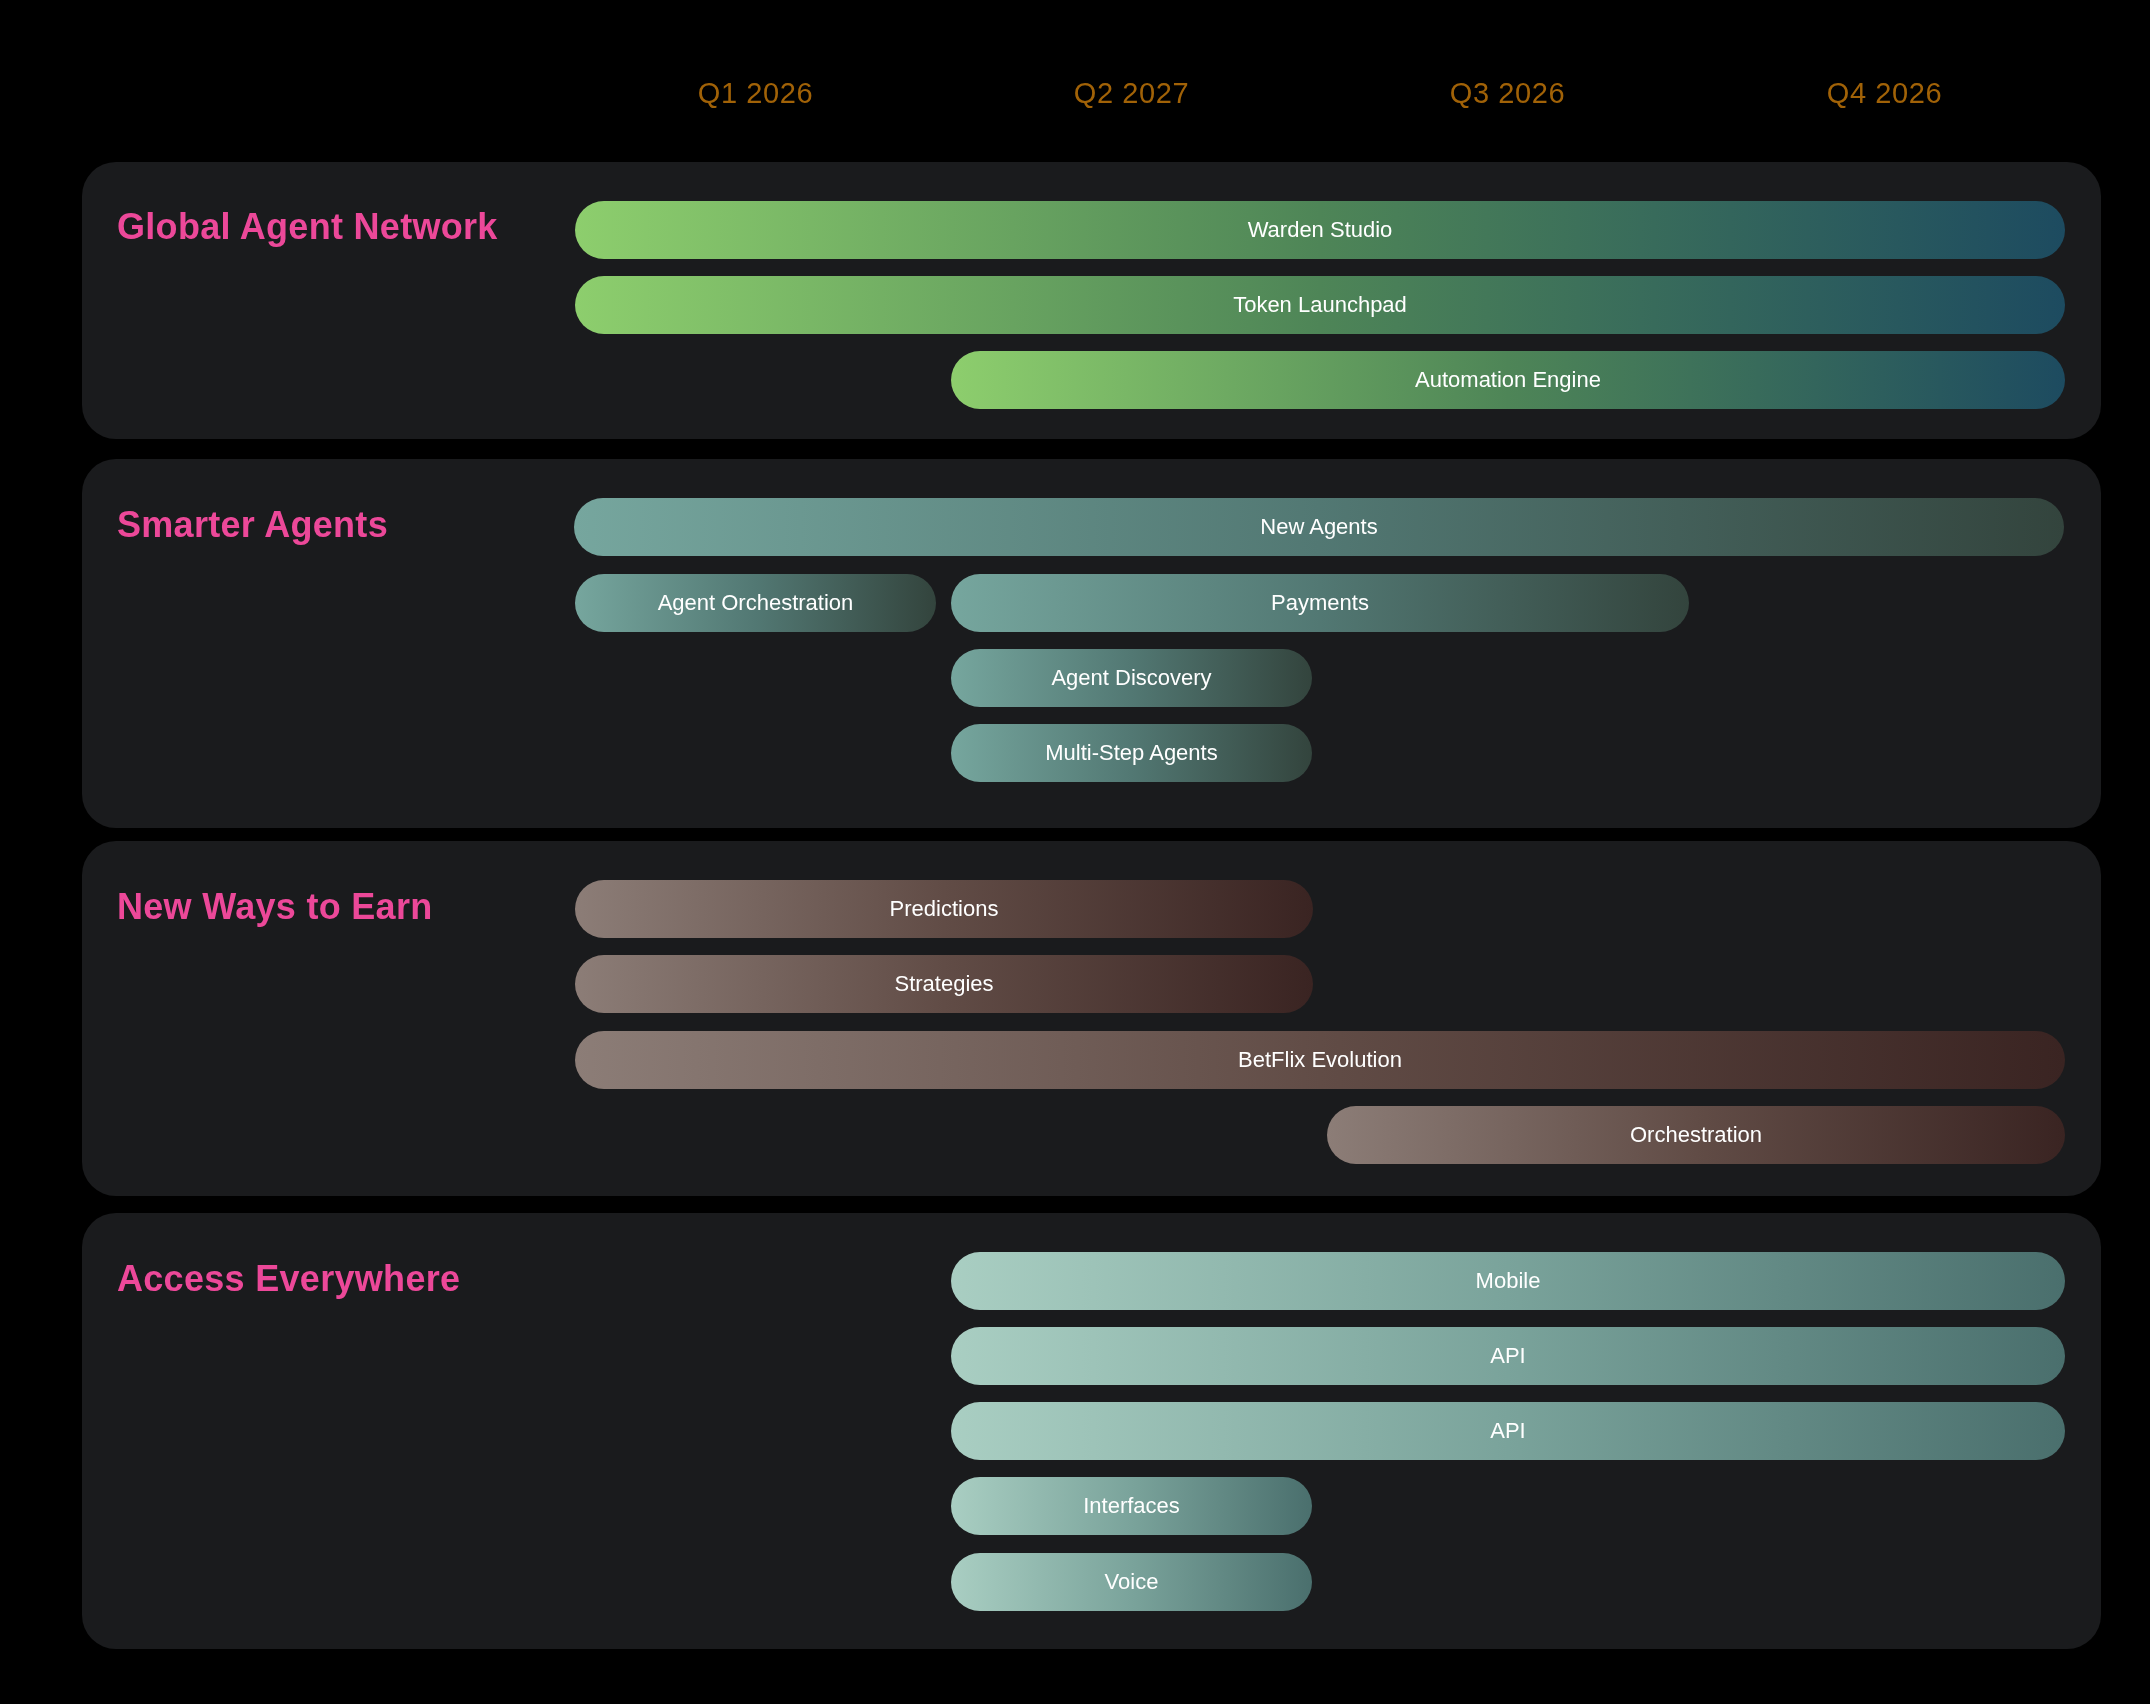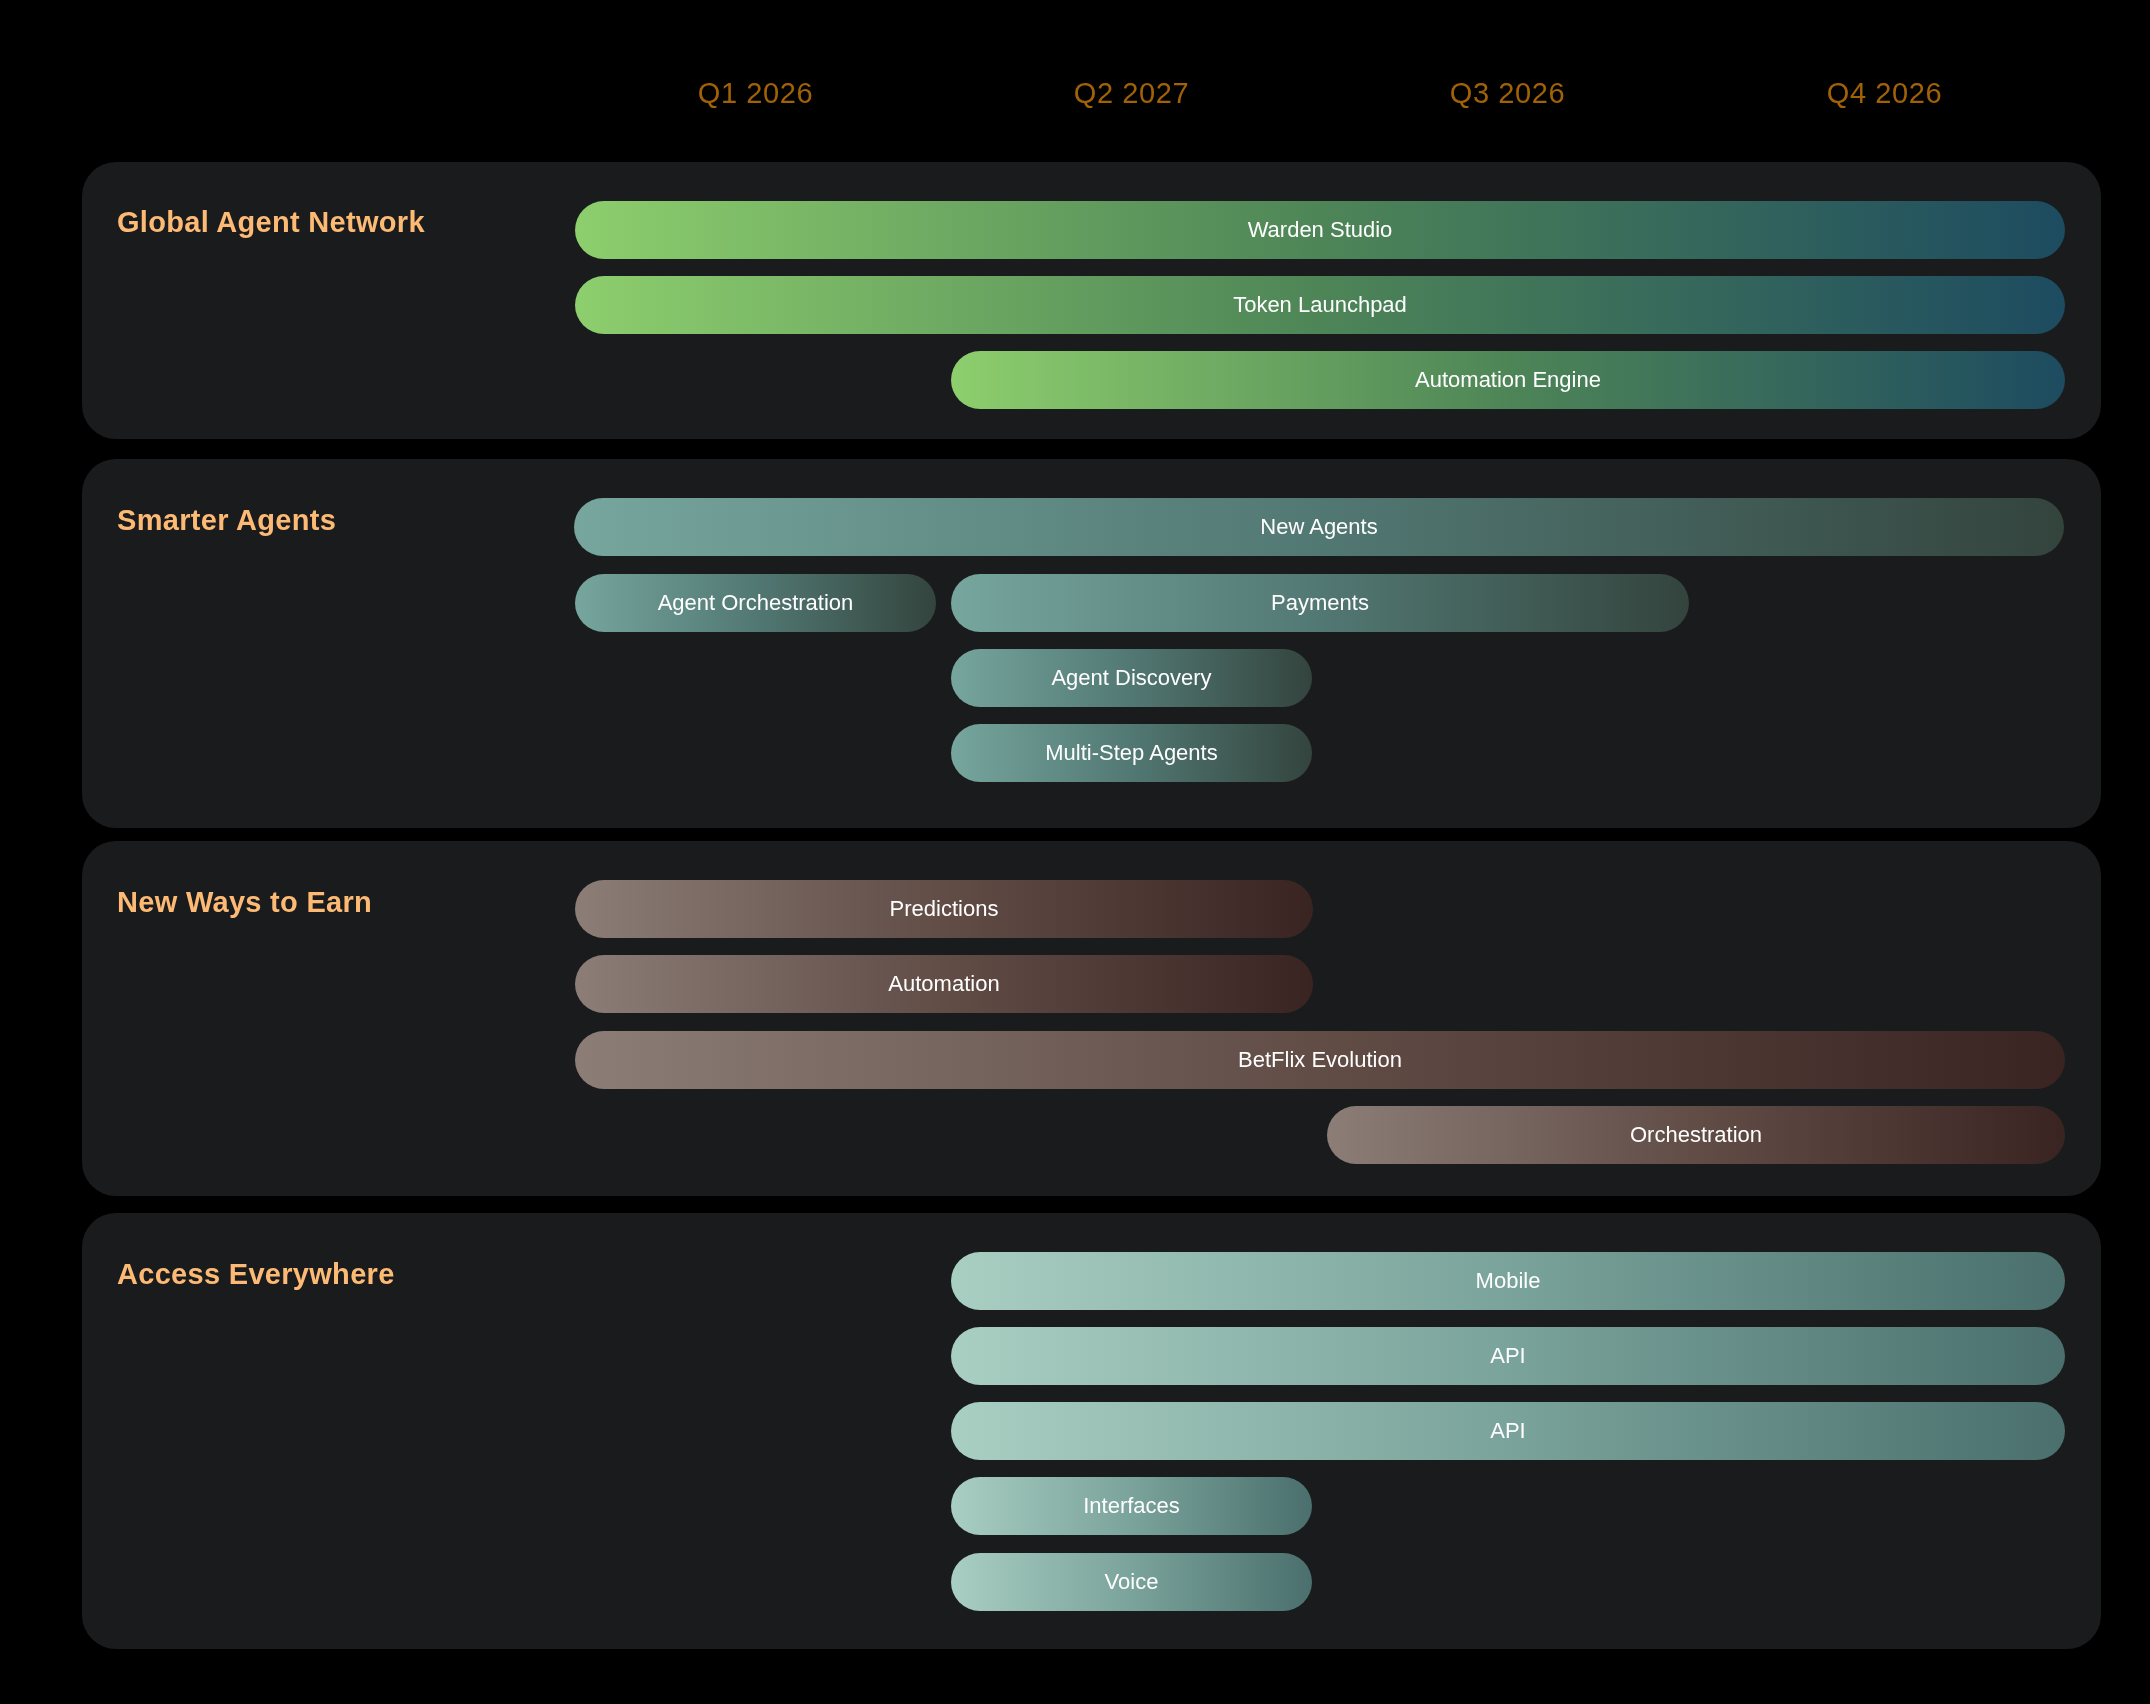--- a/index.html
+++ b/index.html
@@ -19,21 +19,21 @@
   }
   .panel{
     position:absolute;
     left:82px;width:2019px;
     background:#1A1B1D;
     border-radius:34px;
   }
   .sec-title{
     position:absolute;
     left:117px;
-    font-size:29px;font-weight:700;color:#fdba74;
+    font-size:36px;font-weight:700;color:#ec4899;
     letter-spacing:0.3px;
     white-space:nowrap;
   }
   .bar{
     position:absolute;
     height:58px;border-radius:29px;
     display:flex;align-items:center;justify-content:center;
   }
   .bar-label{
     font-size:22px;color:#ffffff;
@@ -78,21 +78,21 @@
       </div>
       <div class="bar" style="left: 951px; width: 361px; top: 724px; background: linear-gradient(90deg, rgb(118, 166, 158) 0%, rgb(82, 120, 115) 50%, rgb(51, 68, 61) 100%);">
         <span class="bar-label">Multi-Step Agents</span>
       </div>
       <div class="panel" style="top: 841px; height: 355px;"></div>
       <div class="sec-title" style="top: 886px;">New Ways to Earn</div>
       <div class="bar" style="left: 575px; width: 738px; top: 880px; background: linear-gradient(90deg, rgb(140, 125, 119) 0%, rgb(97, 76, 70) 50%, rgb(58, 36, 34) 100%);">
         <span class="bar-label">Predictions</span>
       </div>
       <div class="bar" style="left: 575px; width: 738px; top: 955px; background: linear-gradient(90deg, rgb(140, 125, 119) 0%, rgb(97, 76, 70) 50%, rgb(58, 36, 34) 100%);">
-        <span class="bar-label">Automation</span>
+        <span class="bar-label">Strategies</span>
       </div>
       <div class="bar" style="left: 575px; width: 1490px; top: 1031px; background: linear-gradient(90deg, rgb(140, 125, 119) 0%, rgb(97, 76, 70) 50%, rgb(58, 36, 34) 100%);">
         <span class="bar-label">BetFlix Evolution</span>
       </div>
       <div class="bar" style="left: 1327px; width: 738px; top: 1106px; background: linear-gradient(90deg, rgb(140, 125, 119) 0%, rgb(97, 76, 70) 50%, rgb(58, 36, 34) 100%);">
         <span class="bar-label">Orchestration</span>
       </div>
       <div class="panel" style="top: 1213px; height: 436px;"></div>
       <div class="sec-title" style="top: 1258px;">Access Everywhere</div>
       <div class="bar" style="left: 951px; width: 1114px; top: 1252px; background: linear-gradient(90deg, rgb(169, 206, 194) 0%, rgb(122, 163, 155) 50%, rgb(74, 111, 109) 100%);">

